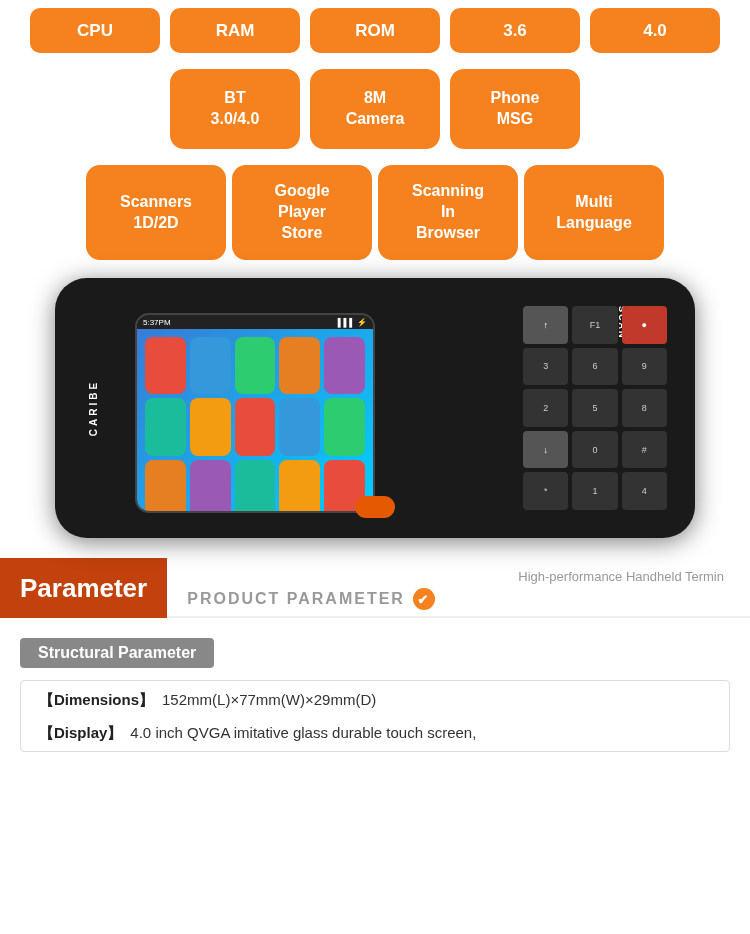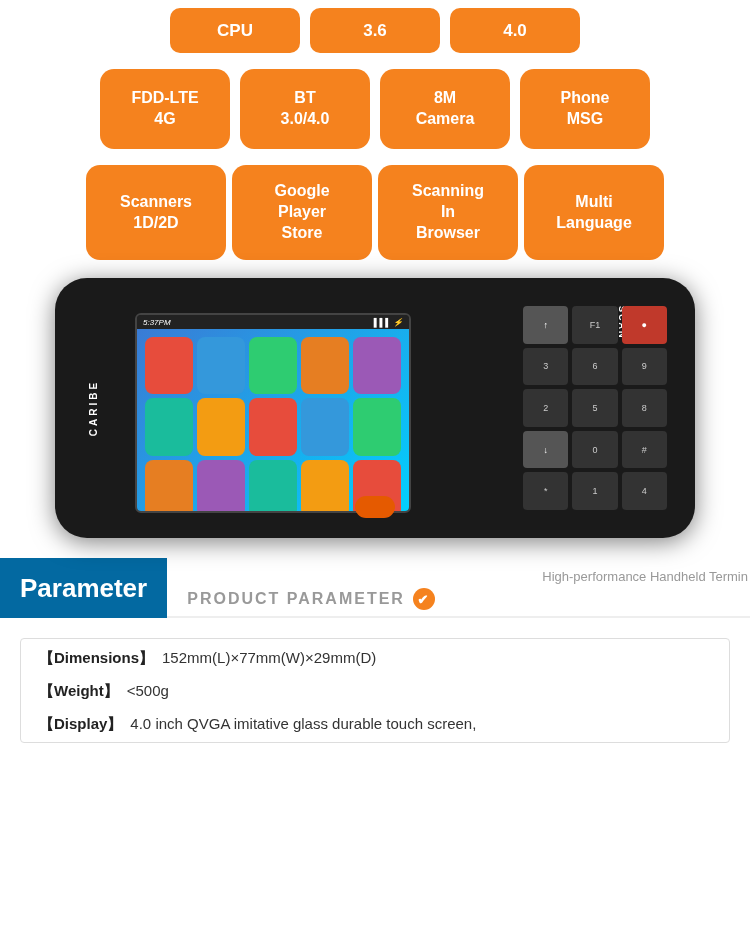--- a/index.html
+++ b/index.html
@@ -85,30 +85,29 @@
       border-radius: 32px;
       position: relative;
       display: flex;
       align-items: center;
       justify-content: flex-start;
       box-shadow: 0 4px 24px rgba(0,0,0,0.5);
       overflow: hidden;
     }
 
     .device-screen {
-      width: 276px;
+      width: 240px;
       height: 200px;
       background: #222;
-      border-radius: 6px;
+      border-radius: 14px;
       margin-left: 80px;
       margin-top: 10px;
       position: relative;
       overflow: hidden;
       border: 2px solid #444;
-      font-style: italic;
     }
 
     .screen-inner {
       width: 100%;
       height: 100%;
       background: linear-gradient(135deg, #3a7bd5 0%, #00d2ff 100%);
       display: grid;
       grid-template-columns: repeat(5, 1fr);
       grid-template-rows: repeat(3, 1fr);
       gap: 4px;
@@ -196,21 +195,21 @@
       margin-top: 0;
     }
 
     .param-header {
       display: flex;
       align-items: stretch;
       height: 60px;
     }
 
     .param-title-box {
-      background: #0369a1;
+      background: #c2410c;
       color: #fff;
       font-size: 26px;
       font-weight: bold;
       display: flex;
       align-items: center;
       padding: 0 20px;
       min-width: 160px;
     }
 
     .param-subtitle-area {
@@ -219,21 +218,21 @@
       display: flex;
       flex-direction: column;
       justify-content: flex-end;
       padding: 0 0 6px 20px;
     }
 
     .high-perf-text {
       color: #999;
       font-size: 13px;
       text-align: right;
-      padding-right: 2px;
+      padding-right: 26px;
       margin-bottom: 4px;
     }
 
     .product-param-label {
       color: #999;
       font-size: 16px;
       letter-spacing: 2px;
       font-weight: bold;
       display: flex;
       align-items: center;
@@ -302,26 +301,27 @@
     .ic12 { background: #9b59b6; }
     .ic13 { background: #1abc9c; }
     .ic14 { background: #f39c12; }
     .ic15 { background: #e74c3c; }
   </style>
 </head>
 <body>
 
 <div class="top-badges">
   <div class="badge">CPU</div>
+  <div class="badge">RAM</div>
+  <div class="badge">ROM</div>
   <div class="badge">3.6</div>
   <div class="badge">4.0</div>
 </div>
 
 <div class="row2-badges">
-  <div class="badge">FDD-LTE<br>4G</div>
   <div class="badge">BT<br>3.0/4.0</div>
   <div class="badge">8M<br>Camera</div>
   <div class="badge">Phone<br>MSG</div>
 </div>
 
 <div class="row3-badges">
   <div class="badge">Scanners<br>1D/2D</div>
   <div class="badge">Google<br>Player<br>Store</div>
   <div class="badge">Scanning<br>In<br>Browser</div>
   <div class="badge">Multi<br>Language</div>
@@ -388,28 +388,25 @@
     <div class="param-subtitle-area">
       <div class="high-perf-text">High-performance Handheld Termin</div>
       <div class="product-param-label">
         <span>PRODUCT PARAMETER</span>
         <span class="param-v-icon">✔</span>
       </div>
     </div>
   </div>
 
   <div class="structural-section">
+    <div class="structural-title">Structural Parameter</div>
     <div class="param-table">
       <div class="param-row">
         <span class="param-key">【Dimensions】</span>
         <span>152mm(L)×77mm(W)×29mm(D)</span>
-      </div>
-      <div class="param-row">
-        <span class="param-key">【Weight】</span>
-        <span>&lt;500g</span>
       </div>
       <div class="param-row">
         <span class="param-key">【Display】</span>
         <span>4.0 inch QVGA imitative glass durable touch screen,</span>
       </div>
     </div>
   </div>
 </div>
 
 </body></html>

